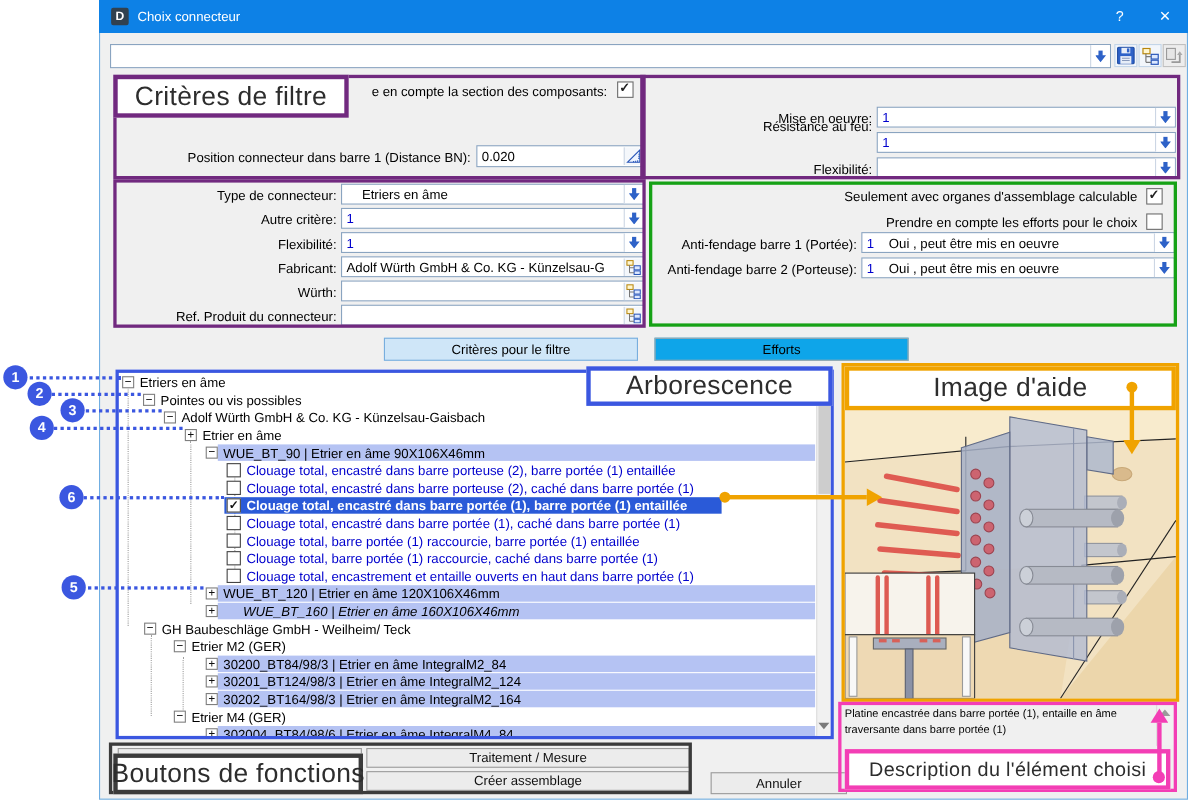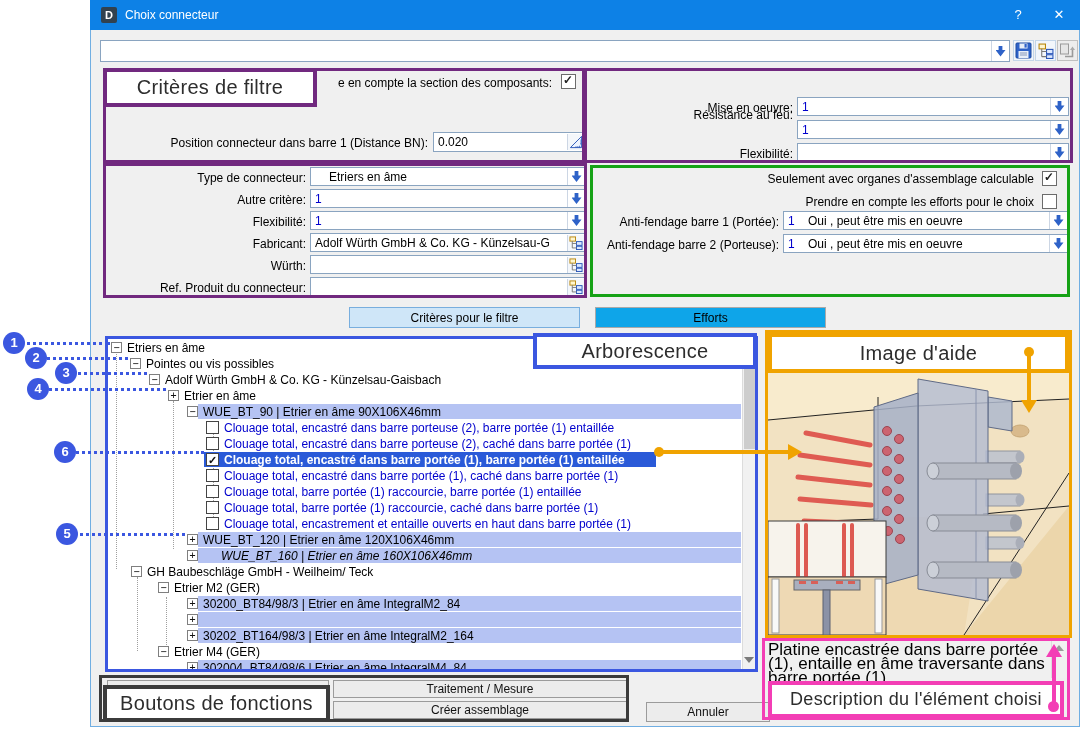--- a/index.html
+++ b/index.html
@@ -25,21 +25,21 @@
   .fat{width:10px;height:11px;background:#2e62c8;
        clip-path:polygon(31% 0,69% 0,69% 42%,100% 42%,50% 100%,0 42%,31% 42%);}
   .sideicon{position:absolute;top:1px;right:1px;width:16px;height:16px;background:#f4f7fb;
             display:flex;align-items:center;justify-content:center;border-left:1px solid #ccd6e4;}
   .iconbtn{position:absolute;width:21px;height:21px;background:#f2f6fb;border:1px solid #c3d5e8;
            box-sizing:border-box;display:flex;align-items:center;justify-content:center;}
   .fchk{position:absolute;width:13px;height:13px;background:#fff;border:1px solid #6b6b6b;}
   .fchk.on::after{content:"✓";position:absolute;left:1px;top:-2px;font-size:12px;color:#222;font-weight:bold;}
   .annorect{position:absolute;box-sizing:border-box;pointer-events:none;}
   .annolabel{position:absolute;background:#fff;box-sizing:border-box;display:flex;align-items:center;
-             justify-content:center;font-size:20px;color:#2d2d2d;white-space:nowrap;letter-spacing:0.3px;}
+             justify-content:center;font-size:24px;color:#2d2d2d;white-space:nowrap;letter-spacing:0.3px;}
   .tab{position:absolute;height:21px;box-sizing:border-box;font-size:12px;display:flex;
        align-items:center;justify-content:center;}
   #tree{position:absolute;left:105px;top:336px;width:653px;height:336px;background:#fff;
         border:3px solid #3b57e0;box-sizing:border-box;overflow:hidden;}
   .trow{position:absolute;height:16px;line-height:16px;font-size:12px;white-space:nowrap;}
   .exp{position:absolute;width:11px;height:11px;box-sizing:border-box;border:1px solid #7f7f7f;
        background:#fff;font:10px/9px "DejaVu Sans Mono",monospace;text-align:center;color:#111;}
   .tchk{position:absolute;width:13px;height:13px;box-sizing:border-box;border:1px solid #444;background:#fff;}
   .tchk.on::after{content:"✓";position:absolute;left:1px;top:-2px;font-size:11px;color:#111;font-weight:bold;}
   .guide{position:absolute;width:0;border-left:1px dotted #9f9f9f;}
@@ -306,20 +306,21 @@
           <div style="position:absolute;left:66px;top:0;color:#000;">Etrier M2 (GER)</div>
         </div>
         <div style="position:absolute;left:90px;top:257px;width:543px;height:15px;background:#b5c3f3;"></div>
         <div class="trow" style="left:0;top:257px;width:647px;">
           <div class="exp" style="left:79px;top:2px;">+</div>
           <div style="position:absolute;left:95px;top:0;color:#000;text-align:center;">30200_BT84/98/3 | Etrier en âme IntegralM2_84</div>
         </div>
         <div style="position:absolute;left:90px;top:273px;width:543px;height:15px;background:#b5c3f3;"></div>
         <div class="trow" style="left:0;top:273px;width:647px;">
           <div class="exp" style="left:79px;top:2px;">+</div>
+          <div style="position:absolute;left:95px;top:0;color:#000;">30201_BT124/98/3 | Etrier en âme IntegralM2_124</div>
         </div>
         <div style="position:absolute;left:90px;top:289px;width:543px;height:15px;background:#b5c3f3;"></div>
         <div class="trow" style="left:0;top:289px;width:647px;">
           <div class="exp" style="left:79px;top:2px;">+</div>
           <div style="position:absolute;left:95px;top:0;color:#000;">30202_BT164/98/3 | Etrier en âme IntegralM2_164</div>
         </div>
         <div class="trow" style="left:0;top:305px;width:647px;">
           <div class="exp" style="left:50px;top:2px;">−</div>
           <div style="position:absolute;left:66px;top:0;color:#000;">Etrier M4 (GER)</div>
         </div>
@@ -413,21 +414,21 @@
           <rect x="31" y="208" width="7" height="3"></rect>
           <rect x="43" y="208" width="7" height="3"></rect>
           <rect x="68" y="208" width="7" height="3"></rect>
           <rect x="80" y="208" width="7" height="3"></rect>
         </g>
       <rect x="55" y="217" width="7" height="45" fill="#8b92a6" stroke="#5a6070"></rect>
     </g>
   </svg>
 
   <div class="abs" style="left:765px;top:641px;width:286px;height:37px;background:#f0f0f0;
-       font-size:17px;line-height:14px;color:#000;padding:2px 3px;box-sizing:border-box;">Platine encastrée dans barre portée (1), entaille en âme traversante dans barre portée (1)</div>
+       font-size:10px;line-height:14px;color:#000;padding:2px 3px;box-sizing:border-box;">Platine encastrée dans barre portée (1), entaille en âme traversante dans barre portée (1)</div>
   <div class="sbar" style="left:1051px;top:641px;width:16px;height:37px;">
     <div class="tri-up" style="position:absolute;left:2px;top:4px;"></div>
   </div>
 
   <div class="btn" style="left:107px;top:680px;width:222px;height:18px;"></div>
   <div class="btn" style="left:107px;top:701px;width:222px;height:18px;"></div>
   <div class="btn" style="left:333px;top:680px;width:294px;height:18px;">Traitement / Mesure</div>
   <div class="btn" style="left:333px;top:701px;width:294px;height:18px;">Créer assemblage</div>
   <div class="btn" style="left:646px;top:702px;width:124px;height:20px;">Annuler</div>
 

